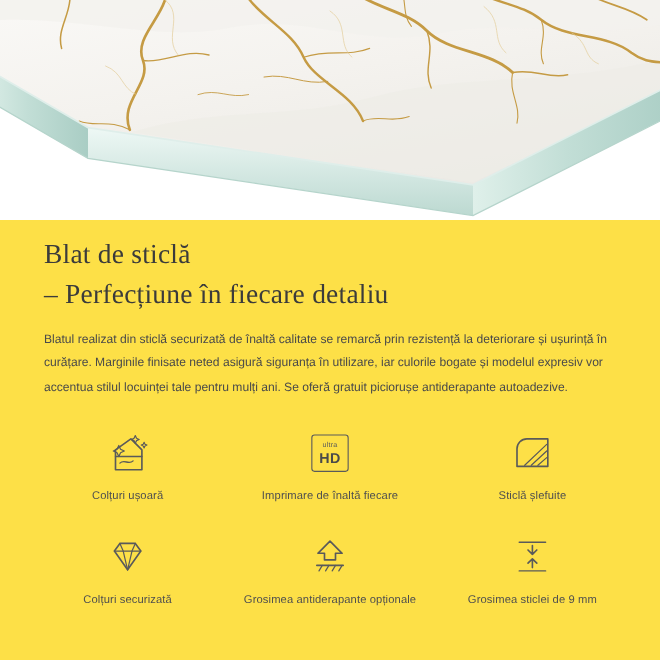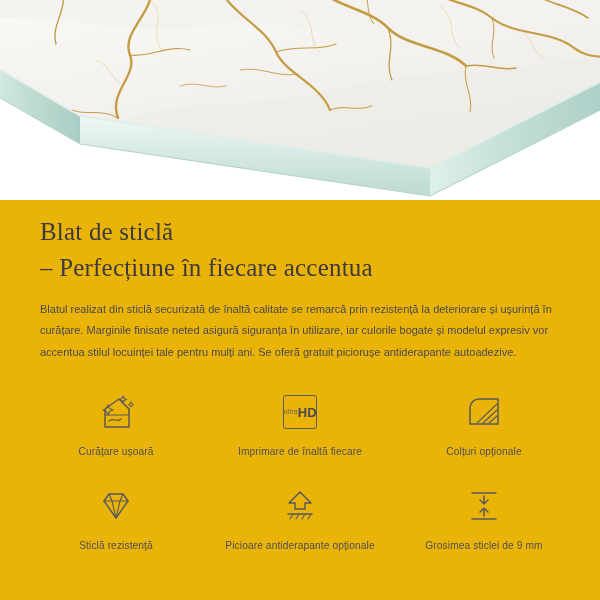--- a/index.html
+++ b/index.html
@@ -9,21 +9,21 @@
     height: 600px;
     background: #ffffff;
     font-family: "Liberation Sans", sans-serif;
     overflow: hidden;
   }
 
   .page {
     position: relative;
     width: 600px;
     height: 600px;
-    background: #eab308;
+    background: #fde047;
   }
 
   
   .hero {
     position: relative;
     width: 600px;
     height: 200px;
     overflow: hidden;
     background: #ffffff;
   }
@@ -86,23 +86,23 @@
     line-height: 1.3;
     letter-spacing: 0.1px;
   }
 
   .hd-box {
     width: 34px;
     height: 34px;
     border: 1.6px solid #5a5a5a;
     border-radius: 3px;
     display: flex;
-    flex-direction: row;
+    flex-direction: column;
     align-items: center;
-    justify-content: space-between;
+    justify-content: center;
     line-height: 1;
   }
   .hd-box .ultra {
     font-size: 6.5px;
     color: #5a5a5a;
     letter-spacing: 0.2px;
     margin-bottom: 1px;
   }
   .hd-box .hd {
     font-size: 13px;
@@ -184,39 +184,39 @@
       </g>
 
       <polyline points="-20,58 80,116 430,168 620,72" fill="none" stroke="#dfeeea" stroke-width="1.6"></polyline>
       <polyline points="-20,86 80,144 430,196 620,100" fill="none" stroke="#b5d4cb" stroke-width="1.2"></polyline>
     </svg>
   </div>
 
   <div class="content">
     <h1 class="headline">
       <span>Blat de sticlă</span>
-      <span class="line2">– Perfecțiune în fiecare accentua</span>
+      <span class="line2">– Perfecțiune în fiecare detaliu</span>
     </h1>
     <p class="body-copy">Blatul realizat din sticlă securizată de înaltă calitate se remarcă prin rezistență la deteriorare și ușurință în curățare. Marginile finisate neted asigură siguranța în utilizare, iar culorile bogate și modelul expresiv vor accentua stilul locuinței tale pentru mulți ani. Se oferă gratuit piciorușe antiderapante autoadezive.</p>
   </div>
 
   <div class="features">
 
     <div class="feature">
       <div class="feature-icon">
         <svg width="42" height="38" viewBox="0 0 42 38" fill="none" stroke="#5a5a5a" stroke-width="1.5" stroke-linejoin="round" stroke-linecap="round">
           <path d="M10 34 L10 16 L24 6 L34 16 L34 34 Z"></path>
           <path d="M10 22 L34 22" stroke-width="1.2"></path>
           <path d="M14 28 C18 24 22 30 26 26" stroke-width="1.2"></path>
           <path d="M13 12 l1.6 3.4 3.4 1.6 -3.4 1.6 -1.6 3.4 -1.6 -3.4 -3.4 -1.6 3.4 -1.6 Z" stroke-width="1.1"></path>
           <path d="M28 3 l1.1 2.4 2.4 1.1 -2.4 1.1 -1.1 2.4 -1.1 -2.4 -2.4 -1.1 2.4 -1.1 Z" stroke-width="1.1"></path>
           <path d="M36 9 l0.8 1.8 1.8 0.8 -1.8 0.8 -0.8 1.8 -0.8 -1.8 -1.8 -0.8 1.8 -0.8 Z" stroke-width="1"></path>
         </svg>
       </div>
-      <div class="feature-label">Curățare ușoară</div>
+      <div class="feature-label">Colțuri ușoară</div>
     </div>
 
     <div class="feature">
       <div class="feature-icon">
         <div class="hd-box">
           <span class="ultra">ultra</span>
           <span class="hd">HD</span>
         </div>
       </div>
       <div class="feature-label">Imprimare de înaltă fiecare</div>
@@ -224,44 +224,44 @@
 
     <div class="feature">
       <div class="feature-icon">
         <svg width="40" height="36" viewBox="0 0 40 36" fill="none" stroke="#5a5a5a" stroke-width="1.5" stroke-linecap="round" stroke-linejoin="round">
           <path d="M6 30 L6 14 C6 9 10 5 15 5 L34 5 L34 30 Z"></path>
           <path d="M13 29 L33 10" stroke-width="1.1"></path>
           <path d="M19 29 L33 16" stroke-width="1.1"></path>
           <path d="M25 29 L33 22" stroke-width="1.1"></path>
         </svg>
       </div>
-      <div class="feature-label">Colțuri opționale</div>
+      <div class="feature-label">Sticlă șlefuite</div>
     </div>
 
     <div class="feature">
       <div class="feature-icon">
         <svg width="40" height="36" viewBox="0 0 40 36" fill="none" stroke="#5a5a5a" stroke-width="1.5" stroke-linejoin="round" stroke-linecap="round">
           <path d="M8 13 L13 6 L27 6 L32 13 L20 30 Z"></path>
           <path d="M8 13 L32 13" stroke-width="1.2"></path>
           <path d="M13 6 L16 13 L20 30" stroke-width="1.1"></path>
           <path d="M27 6 L24 13 L20 30" stroke-width="1.1"></path>
         </svg>
       </div>
-      <div class="feature-label">Sticlă rezistență</div>
+      <div class="feature-label">Colțuri securizată</div>
     </div>
 
     <div class="feature">
       <div class="feature-icon">
         <svg width="42" height="36" viewBox="0 0 42 36" fill="none" stroke="#5a5a5a" stroke-width="1.5" stroke-linejoin="round" stroke-linecap="round">
           <path d="M21 4 L32 15 L26 15 L26 21 L16 21 L16 15 L10 15 Z"></path>
           <path d="M9 26 L33 26"></path>
           <path d="M11 31 L14 26 M17 31 L20 26 M23 31 L26 26 M29 31 L32 26" stroke-width="1.1"></path>
         </svg>
       </div>
-      <div class="feature-label">Picioare antiderapante opționale</div>
+      <div class="feature-label">Grosimea antiderapante opționale</div>
     </div>
 
     <div class="feature">
       <div class="feature-icon">
         <svg width="40" height="36" viewBox="0 0 40 36" fill="none" stroke="#5a5a5a" stroke-width="1.5" stroke-linejoin="round" stroke-linecap="round">
           <path d="M8 5 L32 5" stroke-width="1.3"></path>
           <path d="M8 31 L32 31" stroke-width="1.3"></path>
           <path d="M20 8 L20 16 M16 12 L20 16 L24 12"></path>
           <path d="M20 28 L20 20 M16 24 L20 20 L24 24"></path>
         </svg>

